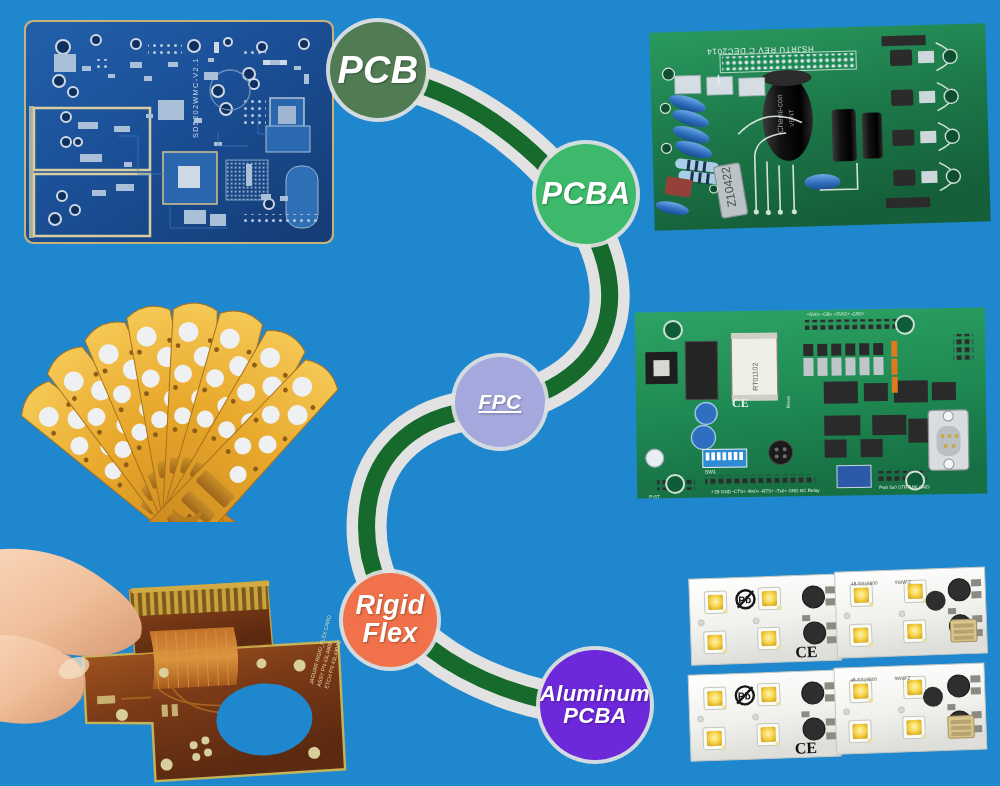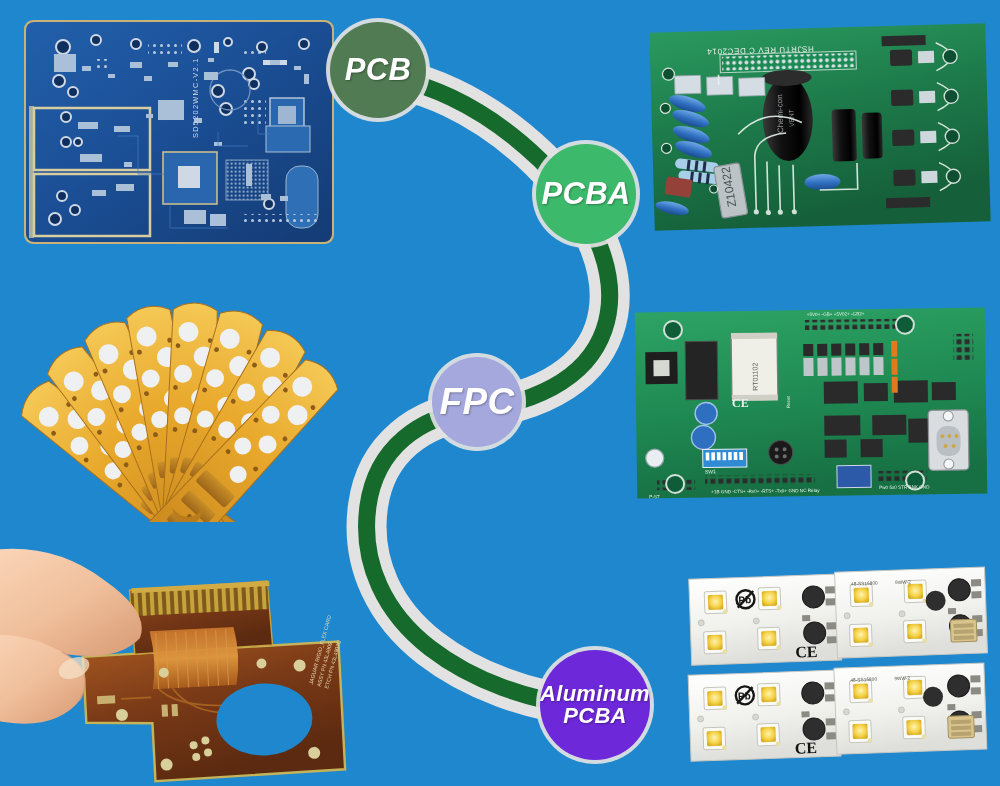--- a/index.html
+++ b/index.html
@@ -27,23 +27,23 @@
     color:#ffffff;
     font-style:italic;font-weight:bold;
     letter-spacing:.3px;
     line-height:1.02;
     box-shadow:0 0 0 4px rgba(226,226,226,.92);
     text-shadow:1px 1px 2px rgba(0,0,0,.30);
     user-select:none;
   }
   .node span{display:block;padding:0 4px;}
 
-  #node-pcb   {left:330px;top:22px; width:96px; height:96px; background:#507b53; font-size:31px;}
+  #node-pcb   {left:330px;top:22px; width:96px; height:96px; background:#507b53; font-size:38px;}
   #node-pcba  {left:536px;top:144px;width:100px;height:100px;background:#3cb96a; font-size:31px;}
-  #node-fpc   {left:432px;top:357px;width:90px; height:90px; background:#a5a8dd; font-size:37px;}
+  #node-fpc   {left:455px;top:357px;width:90px; height:90px; background:#a5a8dd; font-size:21px;text-decoration:underline;}
   #node-rflex {left:343px;top:573px;width:94px; height:94px; background:#f0714a; font-size:27px;}
   #node-alu   {left:540px;top:650px;width:110px;height:110px;background:#6d28d9; font-size:22px;}
 </style>
 </head>
 <body>
 
 <div id="stage">
 
   <div class="photo" id="photo-pcb" style="left:18px;top:14px;width:322px;height:236px;">
     <svg viewBox="0 0 322 236" preserveAspectRatio="none">
@@ -674,20 +674,26 @@
   </div>
 
   <div class="node" id="node-pcba">
     <span>PCBA</span>
   </div>
 
   <div class="node" id="node-fpc">
     <span>FPC</span>
   </div>
 
+  <div class="node" id="node-rflex">
+    <div>
+      <span>Rigid</span>
+      <span>Flex</span>
+    </div>
+  </div>
 
   <div class="node" id="node-alu">
     <div>
       <span>Aluminum</span>
       <span>PCBA</span>
     </div>
   </div>
 
 </div>
 

